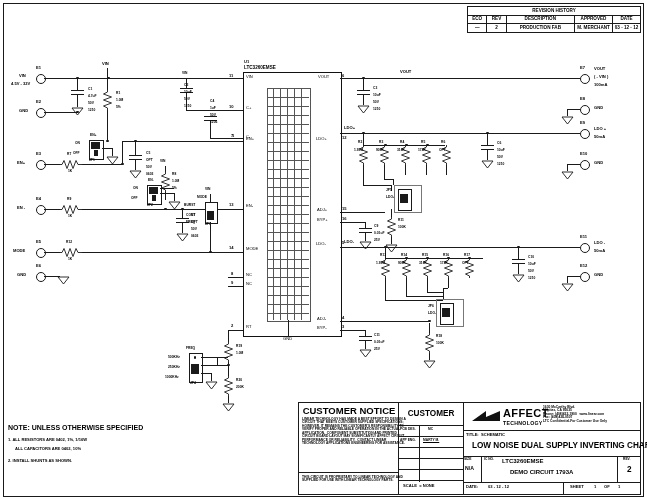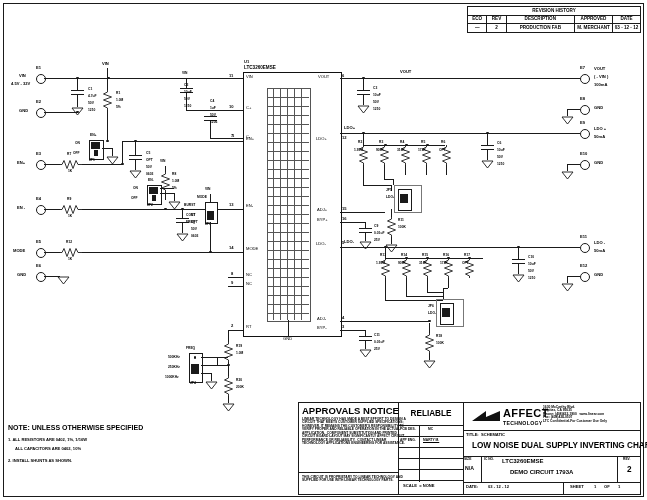--- a/index.html
+++ b/index.html
@@ -628,38 +628,38 @@
   <div class="t fs7 b" style="left:8px;top:424px;">NOTE: UNLESS OTHERWISE SPECIFIED</div>
   <div class="t fs4 b" style="left:8px;top:438px;">1. ALL RESISTORS ARE 0402, 1%, 1/16W</div>
   <div class="t fs4 b" style="left:15px;top:447px;">ALL CAPACITORS ARE 0402, 10%</div>
   <div class="t fs4 b" style="left:8px;top:459px;">2. INSTALL SHUNTS AS SHOWN.</div>
 
   <div class="tb" style="left:298px;top:402px;width:343px;height:93px;"></div>
 
   <div class="tbl-line" style="left:398px;top:402px;width:1px;height:93px;"></div>
   <div class="tbl-line" style="left:463px;top:402px;width:1px;height:93px;"></div>
 
-  <div class="t fs9 b ctr" style="left:302px;top:406px;width:94px;">APPROVALS NOTICE</div>
+  <div class="t fs9 b ctr" style="left:302px;top:406px;width:94px;">CUSTOMER NOTICE</div>
   <div style="position:absolute;left:302px;top:418px;width:94px;">
     <div class="t fs3 b" style="position:static;">LINEAR TECHNOLOGY HAS MADE A BEST EFFORT TO DESIGN A</div>
     <div class="t fs3 b" style="position:static;">CIRCUIT THAT MEETS CUSTOMER SUPPLIED SPECIFICATIONS;</div>
     <div class="t fs3 b" style="position:static;">HOWEVER, IT REMAINS THE CUSTOMER'S RESPONSIBILITY TO</div>
     <div class="t fs3 b" style="position:static;">VERIFY PROPER AND RELIABLE OPERATION IN THE ACTUAL</div>
     <div class="t fs3 b" style="position:static;">APPLICATION.  COMPONENT SUBSTITUTION AND PRINTED</div>
     <div class="t fs3 b" style="position:static;">CIRCUIT BOARD LAYOUT MAY SIGNIFICANTLY AFFECT CIRCUIT</div>
     <div class="t fs3 b" style="position:static;">PERFORMANCE OR RELIABILITY.  CONTACT LINEAR</div>
     <div class="t fs3 b" style="position:static;">TECHNOLOGY APPLICATIONS ENGINEERING FOR ASSISTANCE.</div>
   </div>
   <div class="tbl-line" style="left:298px;top:472px;width:100px;height:1px;"></div>
   <div style="position:absolute;left:302px;top:476px;width:94px;">
     <div class="t fs3 b" style="position:static;">THIS CIRCUIT IS PROPRIETARY TO LINEAR TECHNOLOGY AND</div>
     <div class="t fs3 b" style="position:static;">SUPPLIED FOR USE WITH LINEAR TECHNOLOGY PARTS.</div>
   </div>
 
-  <div class="t fs8 b ctr" style="left:399px;top:410px;width:64px;">RELIABLE</div>
+  <div class="t fs8 b ctr" style="left:399px;top:410px;width:64px;">CUSTOMER</div>
   <div class="tbl-line" style="left:398px;top:425px;width:65px;height:1px;"></div>
   <div class="tbl-line" style="left:398px;top:436px;width:65px;height:1px;"></div>
   <div class="tbl-line" style="left:398px;top:447px;width:65px;height:1px;"></div>
   <div class="tbl-line" style="left:398px;top:458px;width:65px;height:1px;"></div>
   <div class="tbl-line" style="left:398px;top:469px;width:65px;height:1px;"></div>
   <div class="tbl-line" style="left:419px;top:425px;width:1px;height:57px;"></div>
   <div class="tbl-line" style="left:398px;top:480px;width:65px;height:1px;"></div>
 
   <div class="t fs3 b" style="left:400px;top:428px;">PCB DES.</div>
   <div class="t fs3 b" style="left:428px;top:428px;">MC</div>

